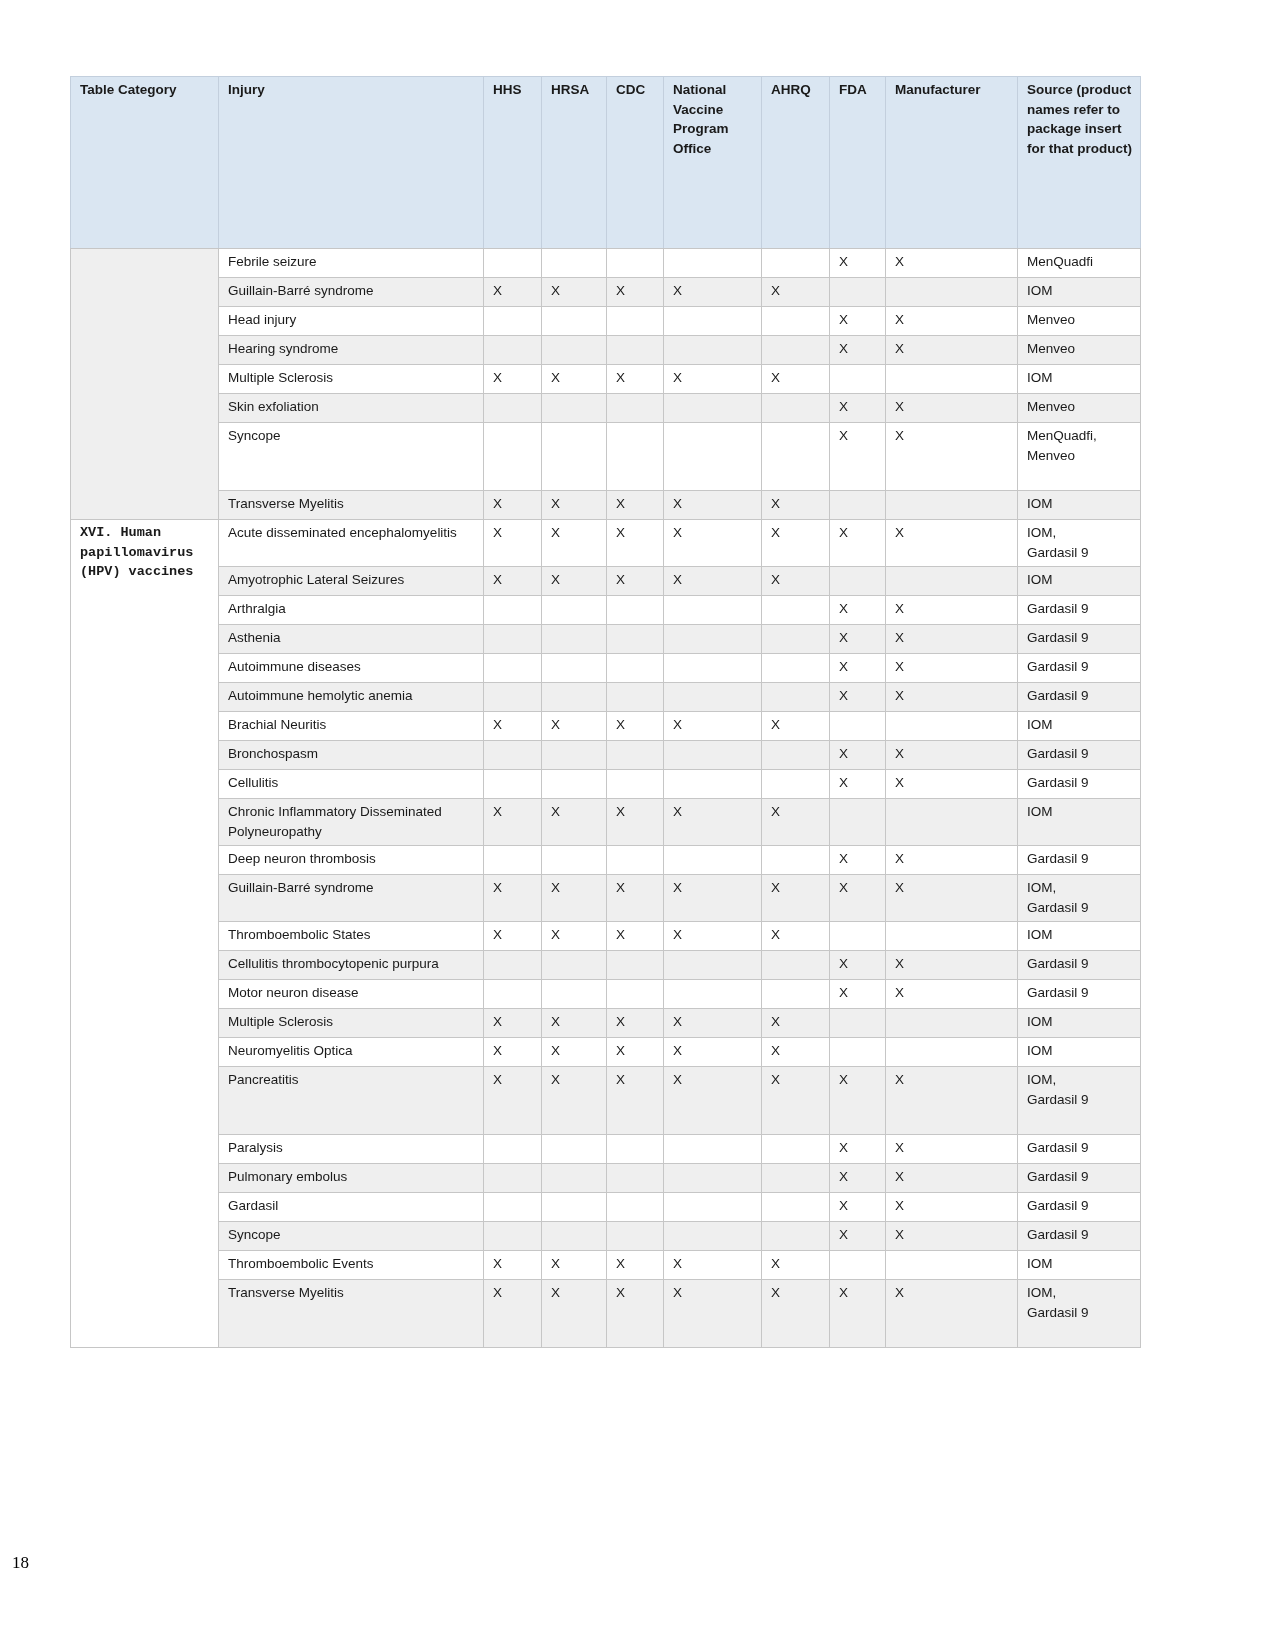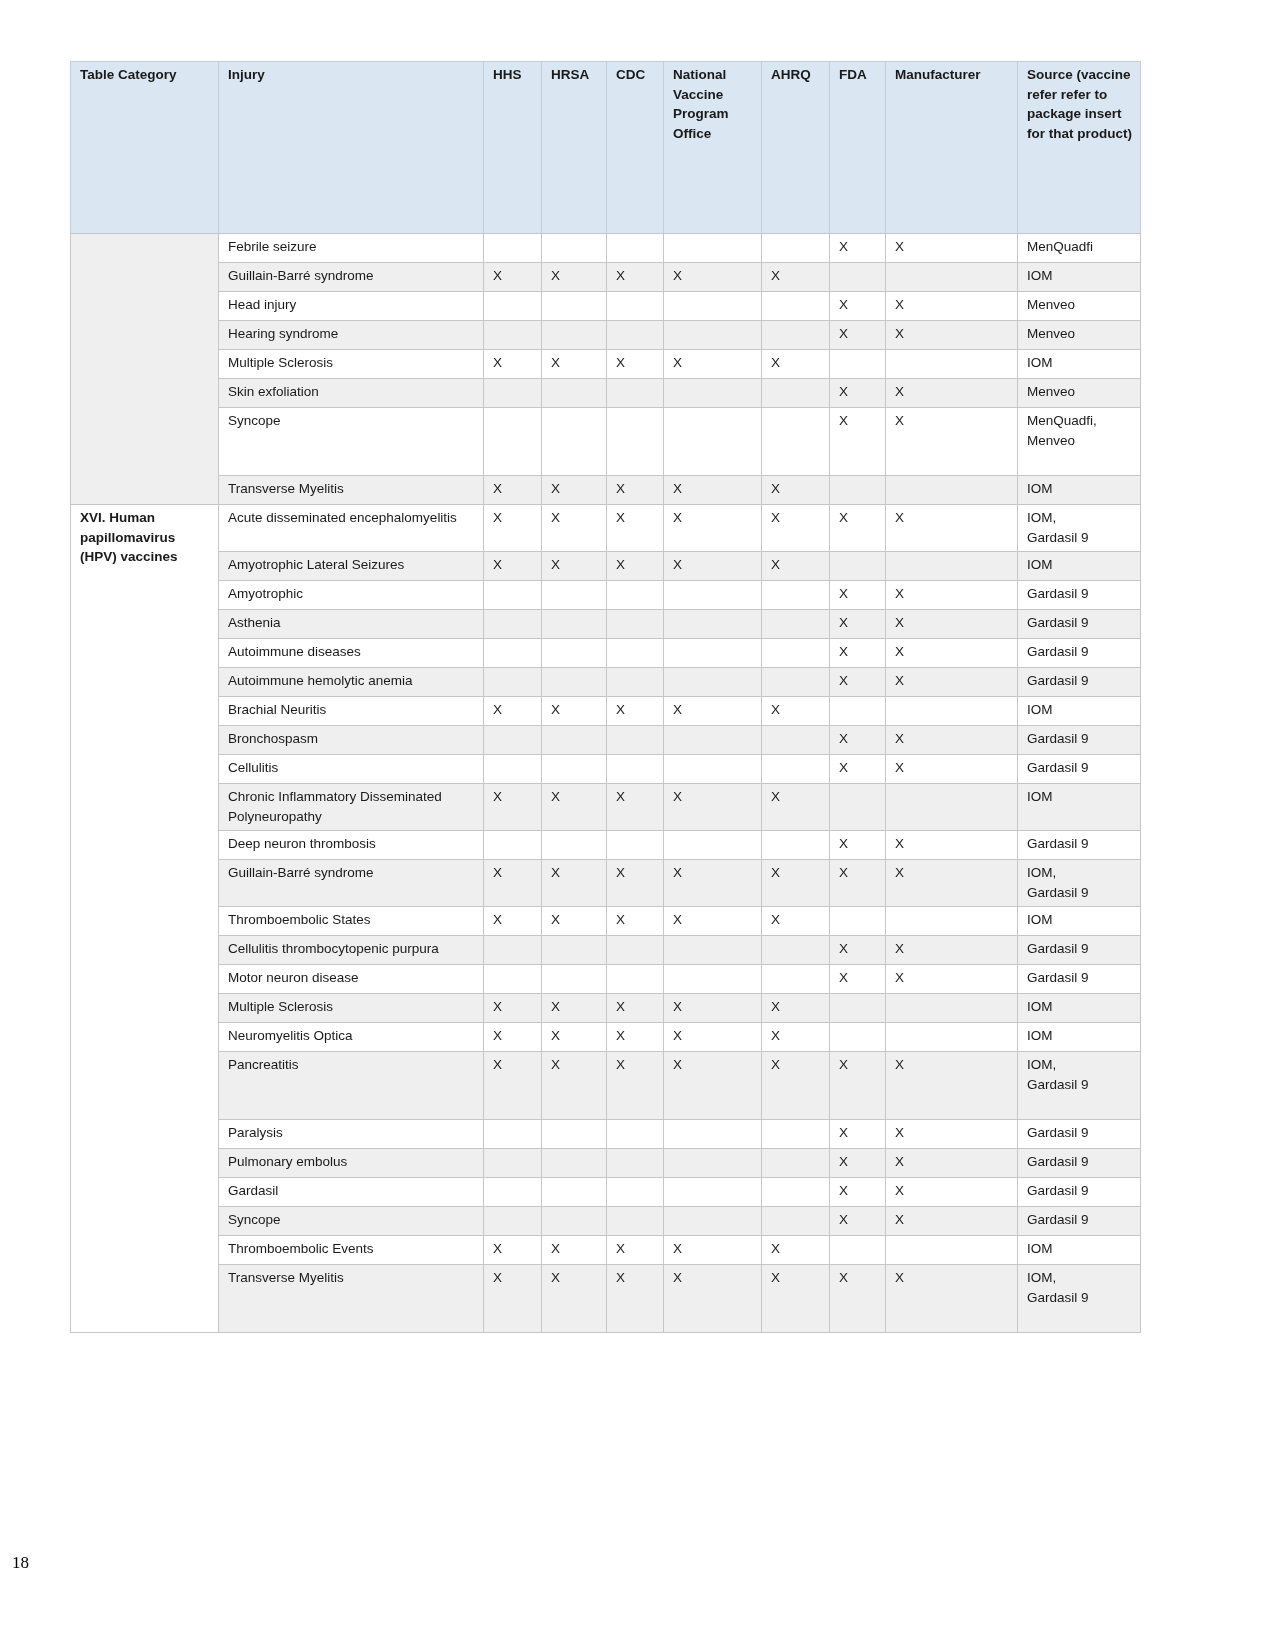--- a/index.html
+++ b/index.html
@@ -15,21 +15,21 @@
     position:relative;
     width:1275px;
     height:1650px;
     background:#ffffff;
     font-family:"Liberation Sans", sans-serif;
     color:var(--text);
   }
   table.vaccine-table{
     position:absolute;
     left:70px;
-    top:61px;
+    top:76px;
     width:1070px;
     border-collapse:collapse;
     table-layout:fixed;
     font-size:13.5px;
     line-height:1.45;
   }
   .vaccine-table th,
   .vaccine-table td{
     border:1px solid var(--border);
     vertical-align:top;
@@ -46,21 +46,21 @@
     border-bottom-color:var(--border);
   }
   .vaccine-table tbody td{height:29px;}
   tr.odd td{background:var(--stripe);}
   tr.even td{background:#ffffff;}
   td.cat{
     font-weight:bold;
     vertical-align:top;
   }
   td.cat.gray{background:var(--stripe) !important;}
-  td.cat.white{background:#ffffff !important;}
+  td.cat.white{background:#ffffff !important;font-family:Liberation Mono, monospace;}
   td.source-cell{white-space:pre-line;}
   tr.tall td{height:68px;}
   .page-number{
     position:absolute;
     left:12px;
     top:1553px;
     width:100%;
     text-align:left;
     font-family:"Liberation Serif", serif;
     font-size:17px;
@@ -89,21 +89,21 @@
       <tr>
         <th>Table Category</th>
         <th>Injury</th>
         <th>HHS</th>
         <th>HRSA</th>
         <th>CDC</th>
         <th>National Vaccine Program Office</th>
         <th>AHRQ</th>
         <th>FDA</th>
         <th>Manufacturer</th>
-        <th>Source (vaccine refer refer to package insert for that product)</th>
+        <th>Source (product names refer to package insert for that product)</th>
       </tr>
     </thead>
     <tbody>
         <tr class="even">
       <td rowspan="8" class="cat gray"></td>
           <td class="injury-cell">Febrile seizure</td>
       <td class="mark"></td>
       <td class="mark"></td>
       <td class="mark"></td>
       <td class="mark"></td>
@@ -208,21 +208,21 @@
       <td class="mark">X</td>
       <td class="mark">X</td>
       <td class="mark">X</td>
       <td class="mark">X</td>
       <td class="mark">X</td>
       <td class="mark"></td>
       <td class="mark"></td>
       <td class="source-cell">IOM</td>
     </tr>
         <tr class="even">
-      <td class="injury-cell">Amyotrophic</td>
+      <td class="injury-cell">Arthralgia</td>
       <td class="mark"></td>
       <td class="mark"></td>
       <td class="mark"></td>
       <td class="mark"></td>
       <td class="mark"></td>
       <td class="mark">X</td>
       <td class="mark">X</td>
       <td class="source-cell">Gardasil 9</td>
     </tr>
         <tr class="odd">

